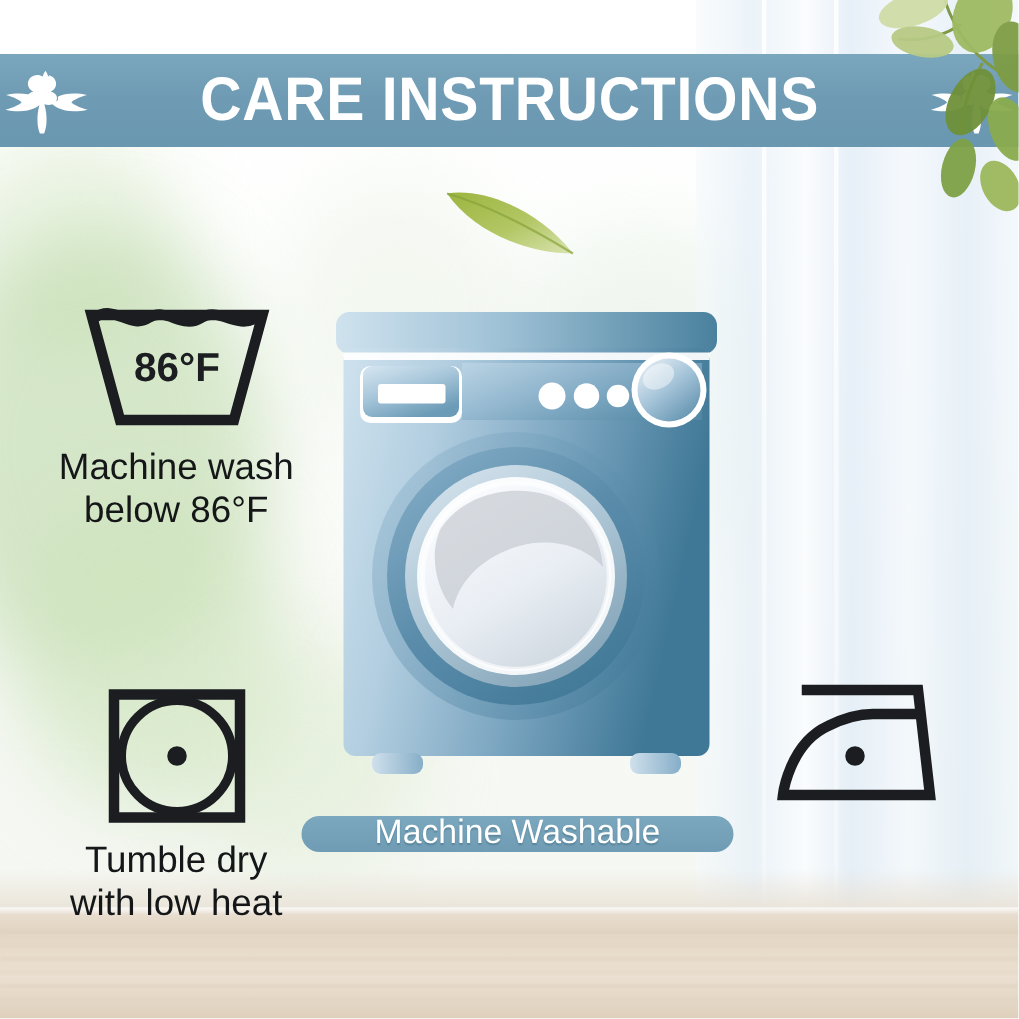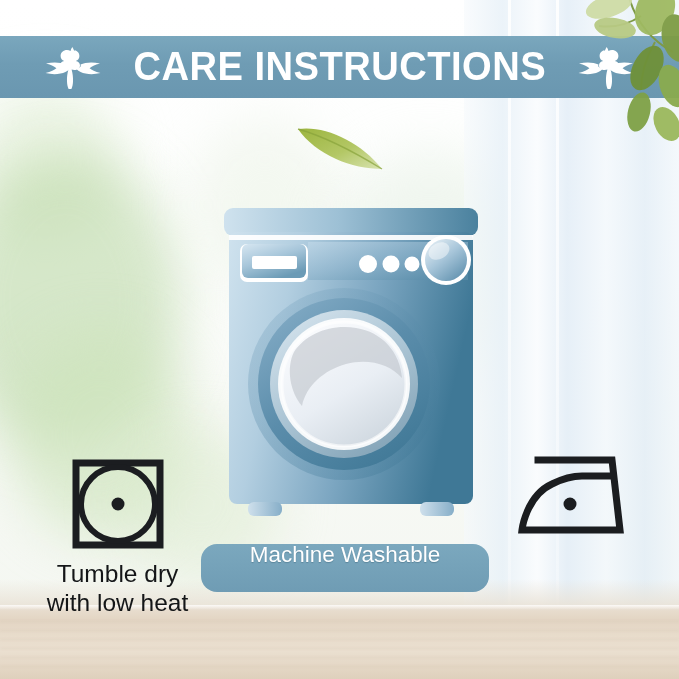--- a/index.html
+++ b/index.html
@@ -70,21 +70,21 @@
   }
   .table-shadow{
     position:absolute; left:0; right:0; bottom:74px; height:26px;
     background:linear-gradient(180deg,rgba(255,255,255,0),rgba(233,226,214,.85));
   }
 
   
   .banner {
     position:absolute; left:0; top:36px; width:679px; height:62px;
     background:linear-gradient(180deg,#7aa7bd 0%,#6f9cb4 45%,#6a97b0 100%);
-    display:flex; align-items:center; justify-content:center;
+    display:flex; align-items:center; justify-content:space-between;
     z-index:6;
   }
   .banner-title {
     color:#ffffff;
     font-size:41px;
     font-weight:bold;
     letter-spacing:.5px;
     transform:scaleX(.93);
     white-space:nowrap;
     line-height:1;
@@ -117,21 +117,21 @@
     font-size:24.5px;
     line-height:1.17;
     white-space:pre-line;
   }
 
   
   .machine { position:absolute; left:222px; top:206px; width:258px; height:322px; z-index:5; }
 
   
   .pill {
-    position:absolute; left:201px; top:544px; width:288px; height:48px;
+    position:absolute; left:201px; top:544px; width:288px; height:24px;
     background:linear-gradient(180deg,#7ba8be 0%,#6f9cb4 100%);
     border-radius:16px;
     display:flex; justify-content:center;
     z-index:6;
   }
   .pill-text {
     color:#ffffff; font-size:22.5px; line-height:1;
     text-shadow:0 1px 1px rgba(60,100,120,.45);
     padding-bottom:1px;
   }
@@ -197,20 +197,31 @@
       <linearGradient id="lf" x1="0" y1="0" x2="1" y2="1">
         <stop offset="0%" stop-color="#9cb53f"></stop>
         <stop offset="55%" stop-color="#b3c765"></stop>
         <stop offset="100%" stop-color="#d8e3b0"></stop>
       </linearGradient>
     </defs>
     <path d="M8 14 C34 10 70 26 92 54 C62 54 26 40 8 14 Z" fill="url(#lf)"></path>
     <path d="M8 14 C36 22 66 38 92 54" stroke="#87a33a" stroke-width="1.4" fill="none" opacity=".7"></path>
   </svg>
 
+  <div class="sym sym-tl">
+    <div class="sym-glyph">
+      <svg width="134" height="92" viewBox="0 0 134 92">
+        <path d="M10 14 L124 14 L105 84 L29 84 Z" fill="none" stroke="#1b1d20" stroke-width="7" stroke-linejoin="miter"></path>
+        <path d="M12 16 C25 6 36 24 48 16 C60 8 70 24 83 16 C95 8 106 24 120 16" fill="none" stroke="#1b1d20" stroke-width="7" stroke-linecap="round"></path>
+        <text x="67" y="58" text-anchor="middle" fill="#1b1d20" font-family="Liberation Sans, sans-serif" font-size="27" font-weight="bold">86°F</text>
+      </svg>
+    </div>
+    <div class="sym-label">Machine wash
+below 86°F</div>
+  </div>
 
 
   <div class="sym sym-bl">
     <div class="sym-glyph">
       <svg width="104" height="92" viewBox="0 0 104 92">
         <rect x="10" y="5" width="84" height="82" fill="none" stroke="#1b1d20" stroke-width="7"></rect>
         <circle cx="52" cy="46" r="37" fill="none" stroke="#1b1d20" stroke-width="6"></circle>
         <circle cx="52" cy="46" r="6.5" fill="#1b1d20"></circle>
       </svg>
     </div>

